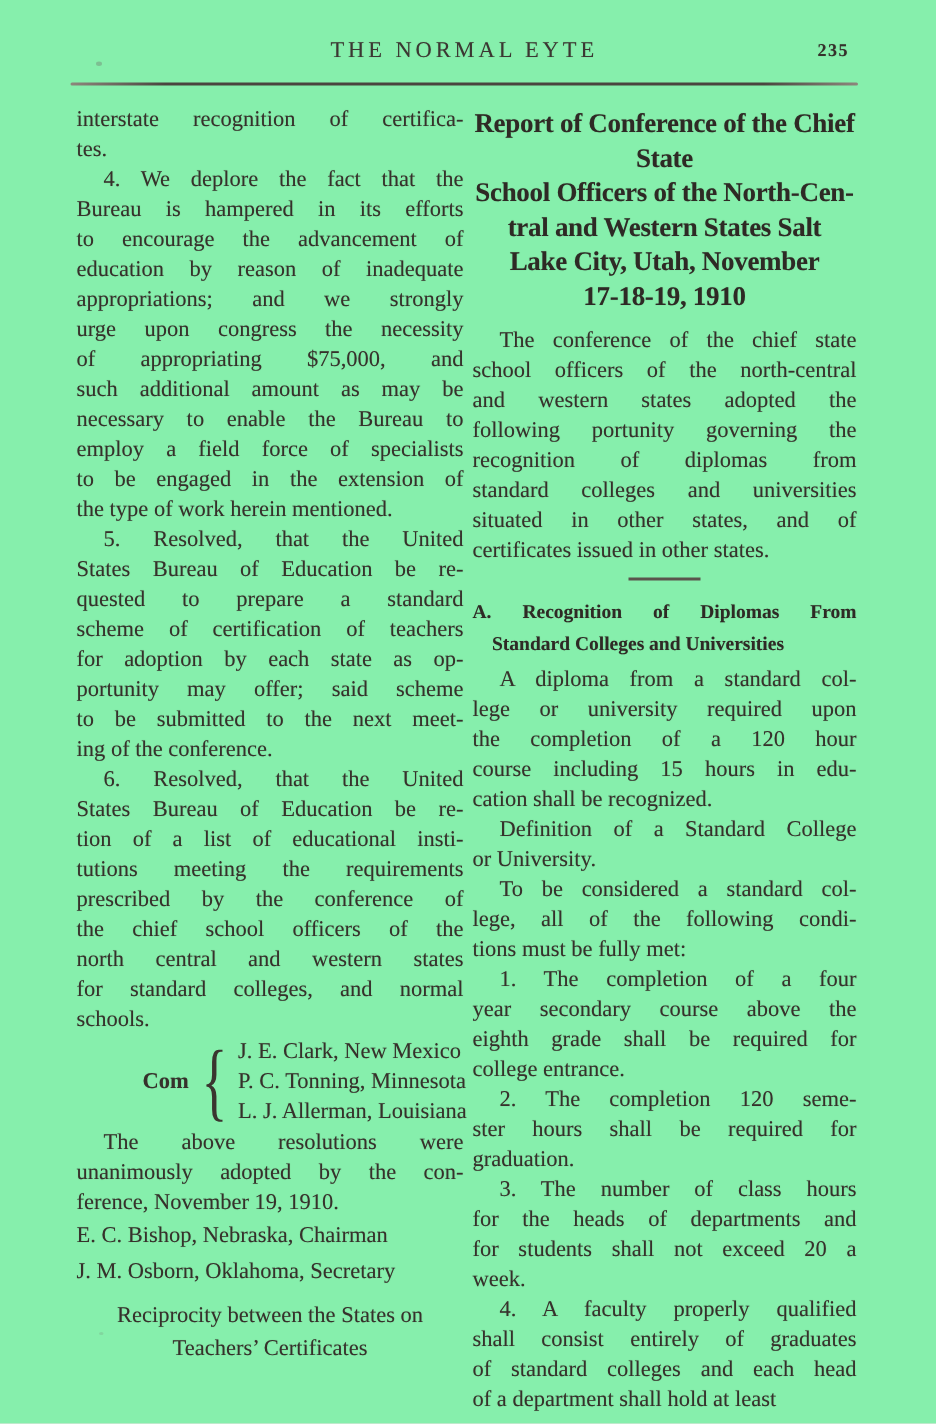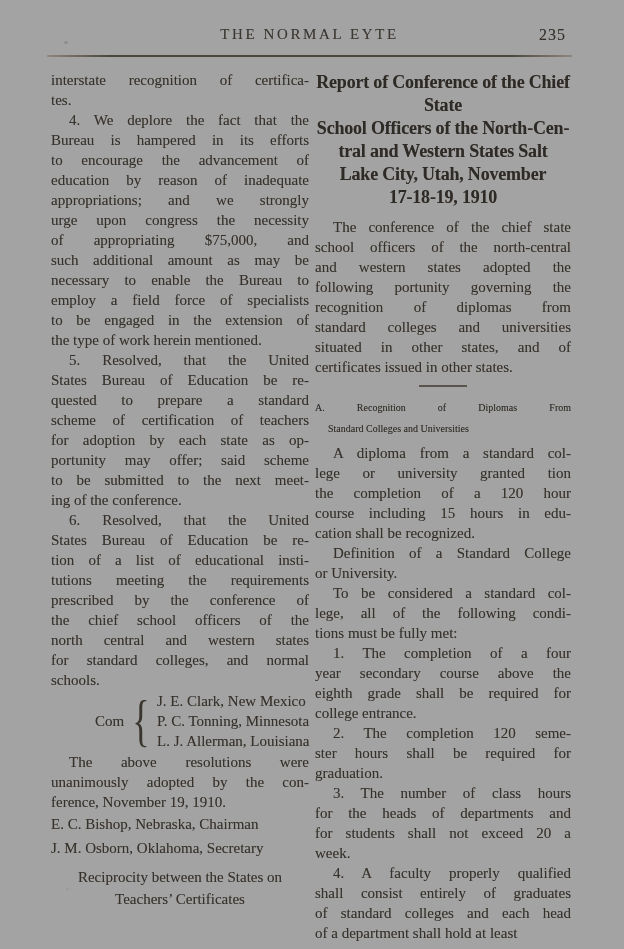--- a/index.html
+++ b/index.html
@@ -1,60 +1,60 @@
 <!DOCTYPE html>
 <html><head>
 <meta charset="utf-8">
 <style>
   html,body{margin:0;padding:0;background:#e9e7e3;}
   .page{
     position:relative;
     width:624px;height:949px;
-    background:#a3a3a3;
+    background:#86efac;
     overflow:hidden;
     font-family:"Liberation Serif","DejaVu Serif",serif;
     color:#36312b;
     text-shadow:0 0 .6px rgba(54,49,43,.35);
   }
   
   .masthead{position:relative;margin:26px 52px 0 47px;height:22px;}
   .journal-title{
     position:absolute;left:0;right:0;top:0;
     text-align:center;font-size:15px;letter-spacing:2.6px;
     color:#3b3732;white-space:nowrap;
   }
-  .page-number{position:absolute;right:6px;top:0;font-size:16px;letter-spacing:1px;color:#35302b;}
+  .page-number{position:absolute;right:6px;top:0;font-size:12px;letter-spacing:1px;color:#35302b;font-weight:bold;}
   .header-rule{
     margin:7px 52px 0 47px;height:2px;border-radius:1px;
     background:linear-gradient(90deg,#8d867c,#4a453f 12%,#4a453f 88%,#8d867c);
   }
   
   .columns{display:flex;margin:13px 46px 0 51px;gap:6px;}
   .col{font-size:15px;line-height:20px;}
   .col-left{width:258px;}
   .col-right{width:256px;}
   .block{margin:0;}
   .line{min-height:20px;}
   .just{text-align:justify;text-align-last:justify;}
   .just.last{text-align-last:left;}
   .indent{padding-left:18px;}
   
   .bold-heading{
     font-weight:bold;font-size:18px;line-height:23px;
     letter-spacing:-.2px;text-align:center;color:#2e2a25;margin:1px 0 8px;
   }
   .bold-heading .line{min-height:23px;}
-  .subheading{font-weight:normal;font-size:10px;line-height:21px;color:#2e2a25;margin:2px 0 4px;}
+  .subheading{font-weight:bold;font-size:13px;line-height:21px;color:#2e2a25;margin:2px 0 4px;}
   .subheading .line{min-height:21px;}
   .subheading .hang{padding-left:13px;text-align:left;}
   .centered-heading{text-align:center;font-size:15px;line-height:22px;margin-top:6px;}
   .signature .line{text-align:left;line-height:24px;min-height:24px;}
   
   .committee{display:flex;align-items:center;padding-left:44px;margin:1px 0;}
-  .com-label{font-size:15px;padding-right:3px;}
+  .com-label{font-size:15px;padding-right:3px;font-weight:bold;}
   .brace{
     font-size:58px;font-weight:400;line-height:58px;
     transform:scaleX(.62);transform-origin:center;color:#3a352f;
     text-shadow:none;
   }
   .members{padding-left:2px;}
   .member{font-size:15px;line-height:20px;white-space:nowrap;}
   
   .divider{width:48px;height:1.5px;background:#5a544c;margin:8px auto 10px;}
   
@@ -159,21 +159,21 @@
           <div class="line just">situated in other states, and of</div>
           <div class="line just last">certificates issued in other states.</div>
         </div>
         <div class="divider"></div>
         <div class="block subheading">
           <div class="line just">A.  Recognition of Diplomas From</div>
           <div class="line hang">Standard Colleges and Universities</div>
         </div>
         <div class="block paragraph">
           <div class="line just indent">A diploma from a standard col-</div>
-          <div class="line just">lege or university granted tion</div>
+          <div class="line just">lege or university required upon</div>
           <div class="line just">the completion of a 120 hour</div>
           <div class="line just">course including 15 hours in edu-</div>
           <div class="line just last">cation shall be recognized.</div>
         </div>
         <div class="block paragraph">
           <div class="line just indent">Definition of a Standard College</div>
           <div class="line just last">or University.</div>
         </div>
         <div class="block paragraph">
           <div class="line just indent">To be considered a standard col-</div>

